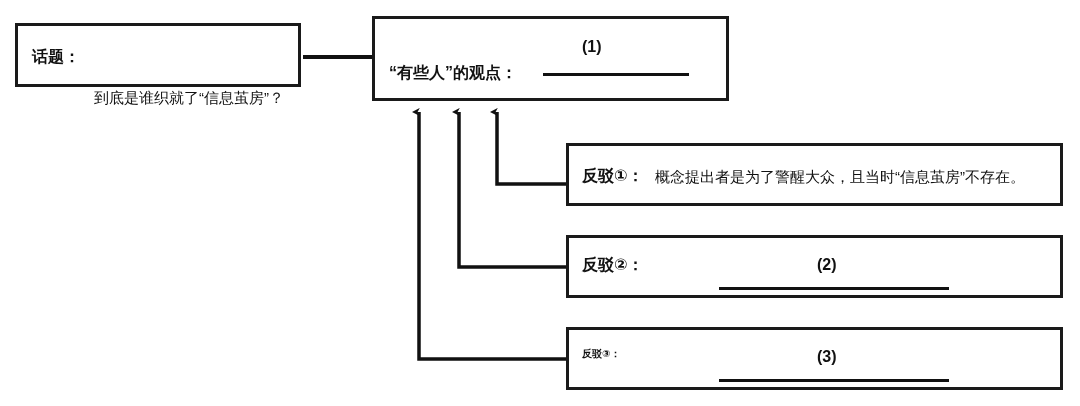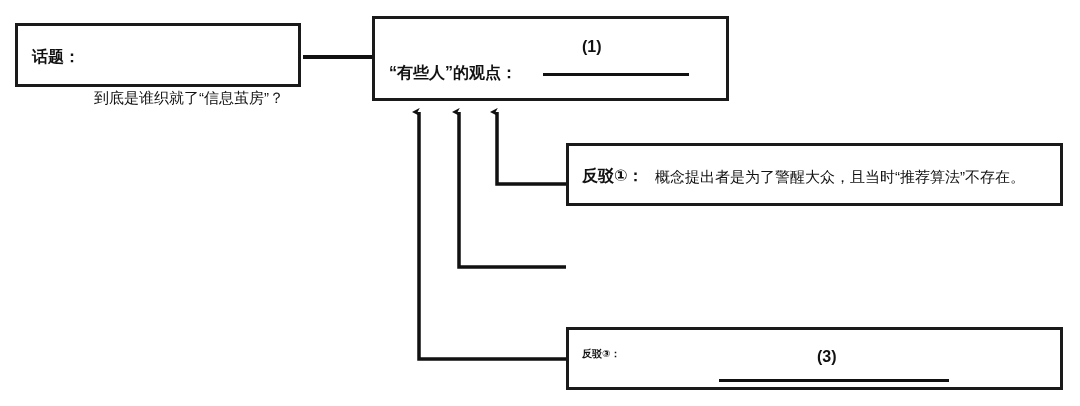--- a/index.html
+++ b/index.html
@@ -109,24 +109,31 @@
     <div class="box-inner">
       <span class="lbl bold" id="opinion-label">“有些人”的观点：</span>
       <span class="lbl bold" id="opinion-num">(1)</span>
       <span class="blank-line" id="opinion-blank"></span>
     </div>
   </div>
 
   <div class="box" id="reb1-box">
     <div class="box-inner">
       <span class="lbl bold" id="reb1-label">反驳①：</span>
-      <span class="lbl" id="reb1-text">概念提出者是为了警醒大众，且当时“推荐算法”不存在。</span>
+      <span class="lbl" id="reb1-text">概念提出者是为了警醒大众，且当时“信息茧房”不存在。</span>
     </div>
   </div>
 
+  <div class="box" id="reb2-box">
+    <div class="box-inner">
+      <span class="lbl bold" id="reb2-label">反驳②：</span>
+      <span class="lbl bold" id="reb2-num">(2)</span>
+      <span class="blank-line" id="reb2-blank"></span>
+    </div>
+  </div>
 
   <div class="box" id="reb3-box">
     <div class="box-inner">
       <span class="lbl bold" id="reb3-label">反驳③：</span>
       <span class="lbl bold" id="reb3-num">(3)</span>
       <span class="blank-line" id="reb3-blank"></span>
     </div>
   </div>
 
 </div>

